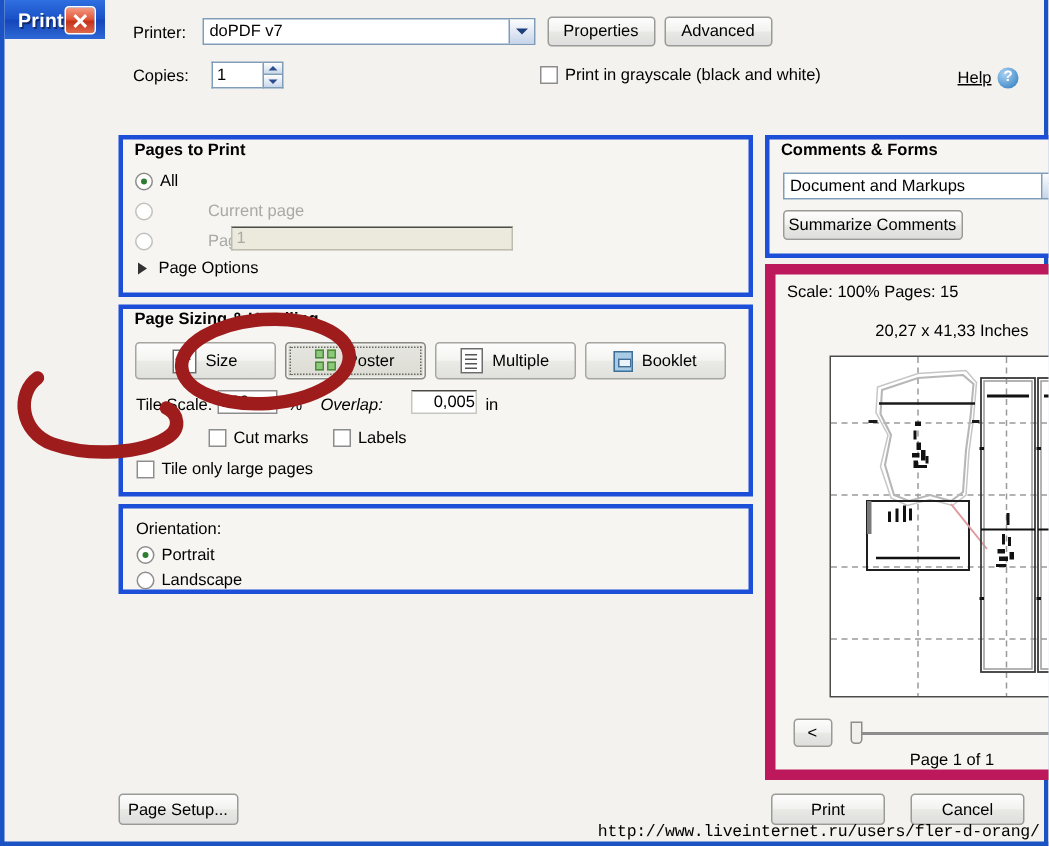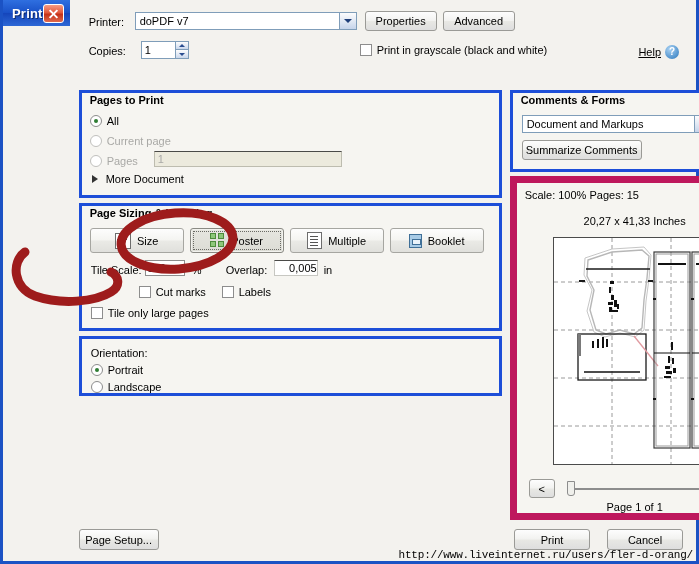--- a/index.html
+++ b/index.html
@@ -171,21 +171,21 @@
     position: relative;
   }
   .radio.on::after {
     content: "";
     position: absolute; left: 3px; top: 3px;
     width: 4px; height: 4px;
     border-radius: 50%;
     background: #2f7d32;
   }
   .radio.disabled, .cbox.disabled { border-color: #c0c0bd; }
-  .dim { color: #a9a9a6; }
+  .dim { color: #a9a9a6; gap: 32px; }
 
   #help-link {
     position: absolute; right: 8px; top: 35px;
     display: flex; align-items: center; cursor: pointer;
   }
   #help-link .htxt { text-decoration: underline; color: #000; font-size: 11px; margin-right: 4px; }
   .help-icon {
     width: 14px; height: 14px; border-radius: 50%;
     background: radial-gradient(circle at 35% 30%, #a9d2f3, #4f92cd 70%, #2e6ba4);
     color: #fff; font-size: 10px; font-weight: bold;
@@ -319,21 +319,21 @@
   
   #tile-scale-label { position: absolute; left: 9px; top: 58px; }
   #tile-scale-input {
     position: absolute; left: 63px; top: 54px;
     width: 40px; height: 16px;
     background: #fff; border: 1px solid #8d8d8d;
     box-sizing: border-box; font-size: 11px;
     padding-left: 2px; line-height: 14px;
   }
   #tile-pct { position: absolute; left: 110px; top: 58px; }
-  #overlap-label { position: absolute; left: 144px; top: 58px; }
+  #overlap-label { position: absolute; left: 132px; top: 58px; font-style: italic; }
   #overlap-input {
     position: absolute; left: 192px; top: 54px;
     width: 44px; height: 16px;
     background: #fff; border: 1px solid #c7c7c2;
     border-top: 1px solid #4a4a48;
     box-sizing: border-box; font-size: 11px;
     padding-left: 3px; line-height: 14px; text-align: right;
   }
   #overlap-unit { position: absolute; left: 242px; top: 58px; }
 
@@ -461,21 +461,21 @@
       </div>
 
       <div class="optrow dim" id="opt-pages">
         <span class="radio disabled"></span>
         <span>Pages</span>
       </div>
       <div id="pages-input">1</div>
 
       <div id="more-options">
         <span class="tri"></span>
-        <span>More Document</span>
+        <span>Page Options</span>
       </div>
     </div>
 
     <div class="group" id="grp-sizing">
       <div class="group-title">Page Sizing &amp; Handling</div>
 
       <div class="sizebtn" id="btn-size">
         <span class="ic ic-size"></span>
         <span>Size</span>
       </div>

